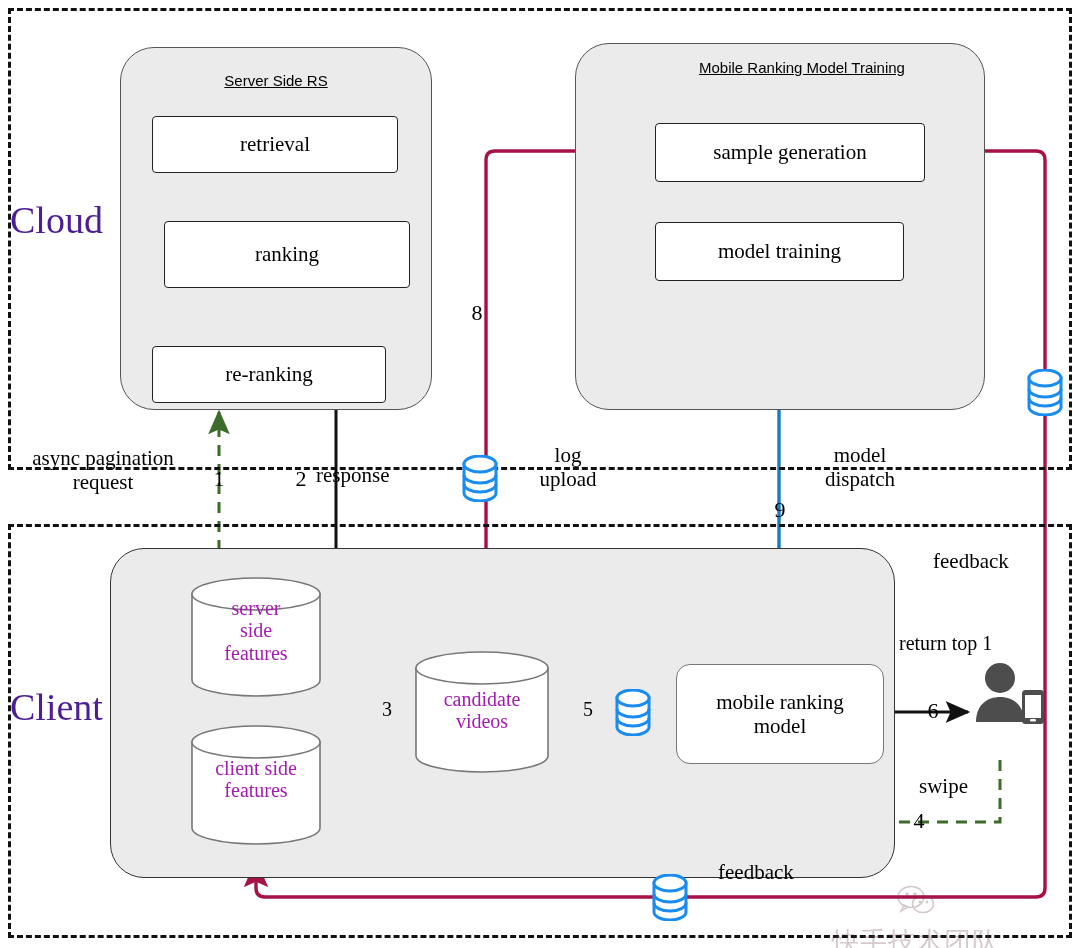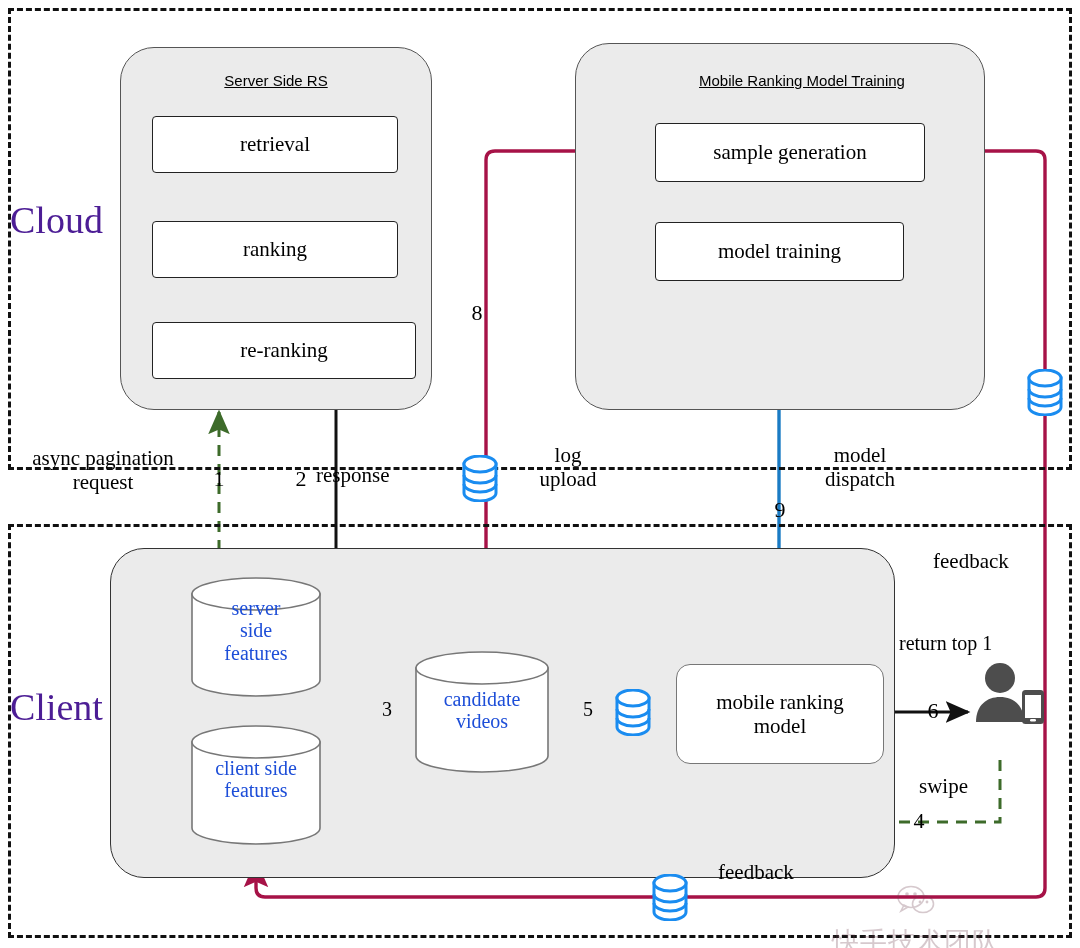--- a/index.html
+++ b/index.html
@@ -75,21 +75,21 @@
     border-radius: 14px;
   }
   
   .cyl {
     position: absolute;
   }
   .cyl-label {
     position: absolute;
     font-family: "Liberation Serif", serif;
     font-size: 20px;
-    color: #1d4ed8;
+    color: #a21caf;
     text-align: center;
     line-height: 1.12;
     white-space: pre-line;
     pointer-events: none;
   }
   
   .txt {
     position: absolute;
     font-family: "Liberation Serif", serif;
     color: #000000;
@@ -204,25 +204,25 @@
   <div class="region" style="left:8px; top:8px; width:1064px; height:462px;"></div>
   <div class="region-label" style="left:10px; top:198px;">Cloud</div>
 
   <div class="region" style="left:8px; top:524px; width:1064px; height:414px;"></div>
   <div class="region-label" style="left:10px; top:685px;">Client</div>
 
   <div class="group-panel" style="left:120px; top:47px; width:312px; height:363px;"></div>
   <div class="group-title" style="left:120px; top:72px; width:312px;">Server Side RS</div>
 
   <div class="proc-box" style="left:152px; top:116px; width:246px; height:57px;">retrieval</div>
-  <div class="proc-box" style="left:152px; top:221px; width:246px; height:57px;">ranking</div>
-  <div class="proc-box" style="left:152px; top:322px; width:264px; height:57px;">re-ranking</div>
+  <div class="proc-box" style="left:164px; top:221px; width:246px; height:67px;">ranking</div>
+  <div class="proc-box" style="left:152px; top:346px; width:234px; height:57px;">re-ranking</div>
 
   <div class="group-panel" style="left:575px; top:43px; width:410px; height:367px;"></div>
-  <div class="group-title" style="left:575px; top:72px; width:454px;">Mobile Ranking Model Training</div>
+  <div class="group-title" style="left:575px; top:59px; width:454px;">Mobile Ranking Model Training</div>
 
   <div class="proc-box" style="left:655px; top:123px; width:270px; height:59px;">sample generation</div>
   <div class="proc-box" style="left:655px; top:222px; width:249px; height:59px;">model training</div>
 
   <div class="group-panel" style="left:110px; top:548px; width:785px; height:330px; border-color:#333333;"></div>
 
   <div class="cyl" style="left:190px; top:576px; width:132px; height:122px;">
     <svg width="132" height="122" viewBox="0 0 132 122">
       <path d="M2,18 L2,104 A64,16 0 0 0 130,104 L130,18 Z" fill="#ffffff" stroke="#777777" stroke-width="1.6"></path>
       <ellipse cx="66" cy="18" rx="64" ry="16" fill="#ffffff" stroke="#777777" stroke-width="1.6"></ellipse>

